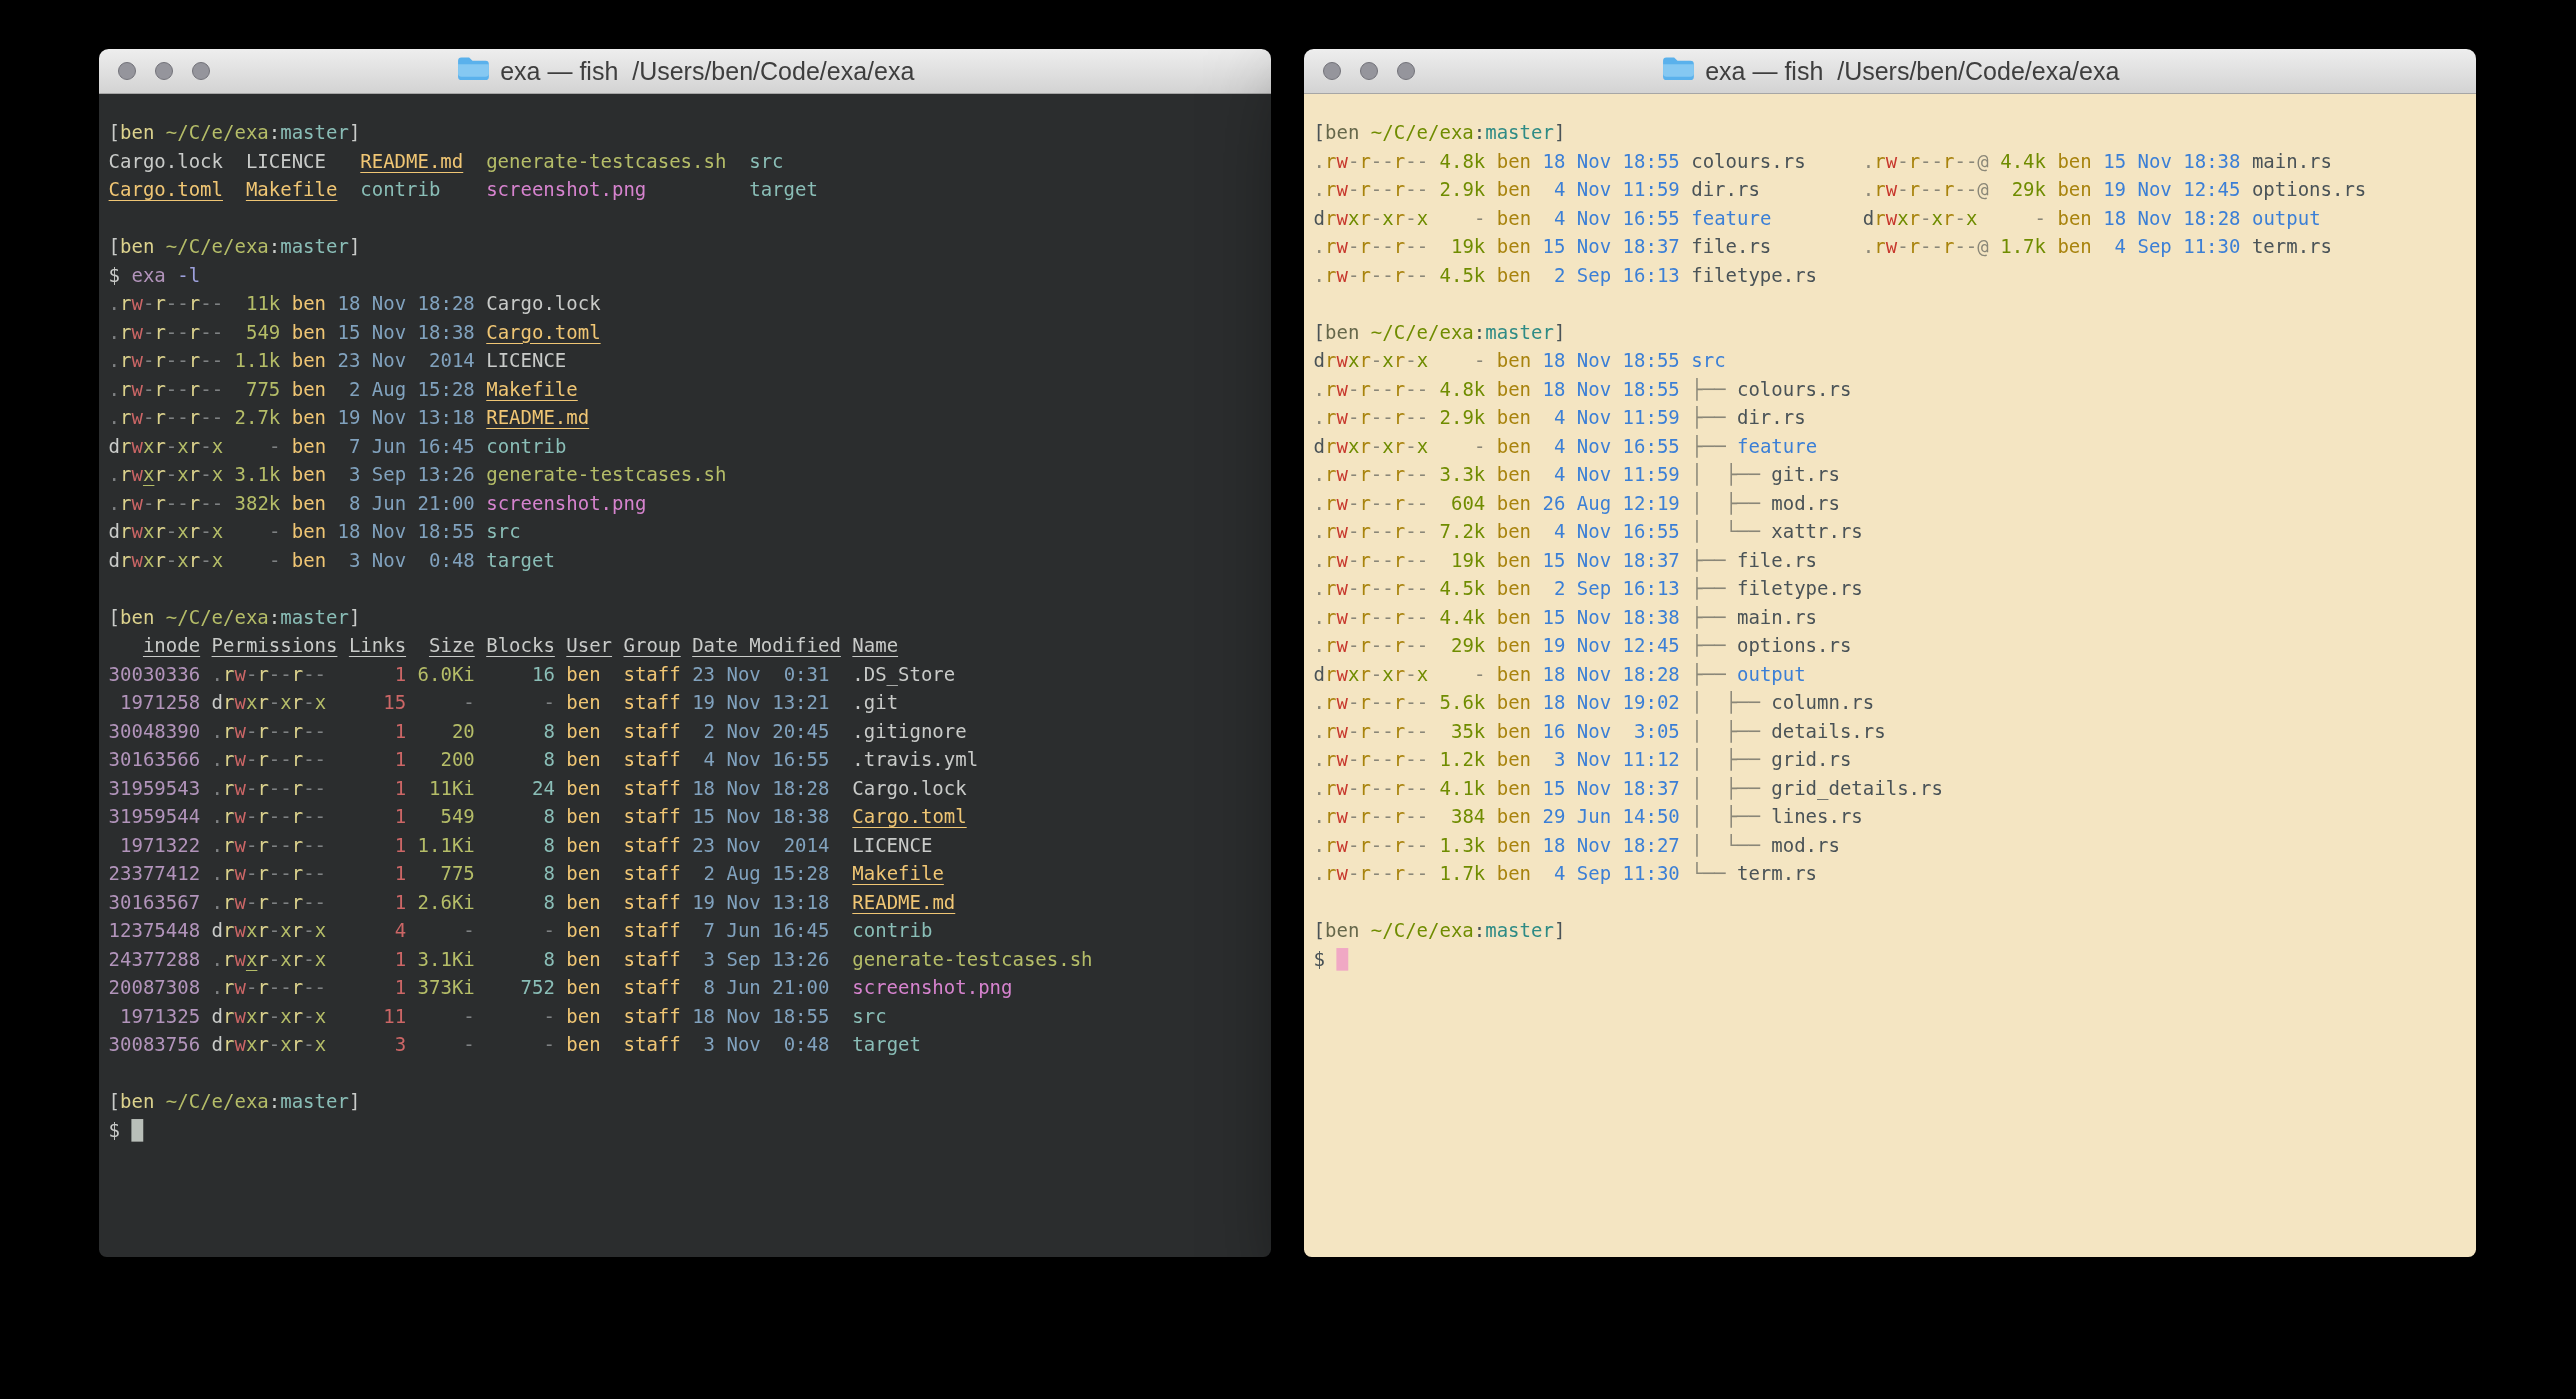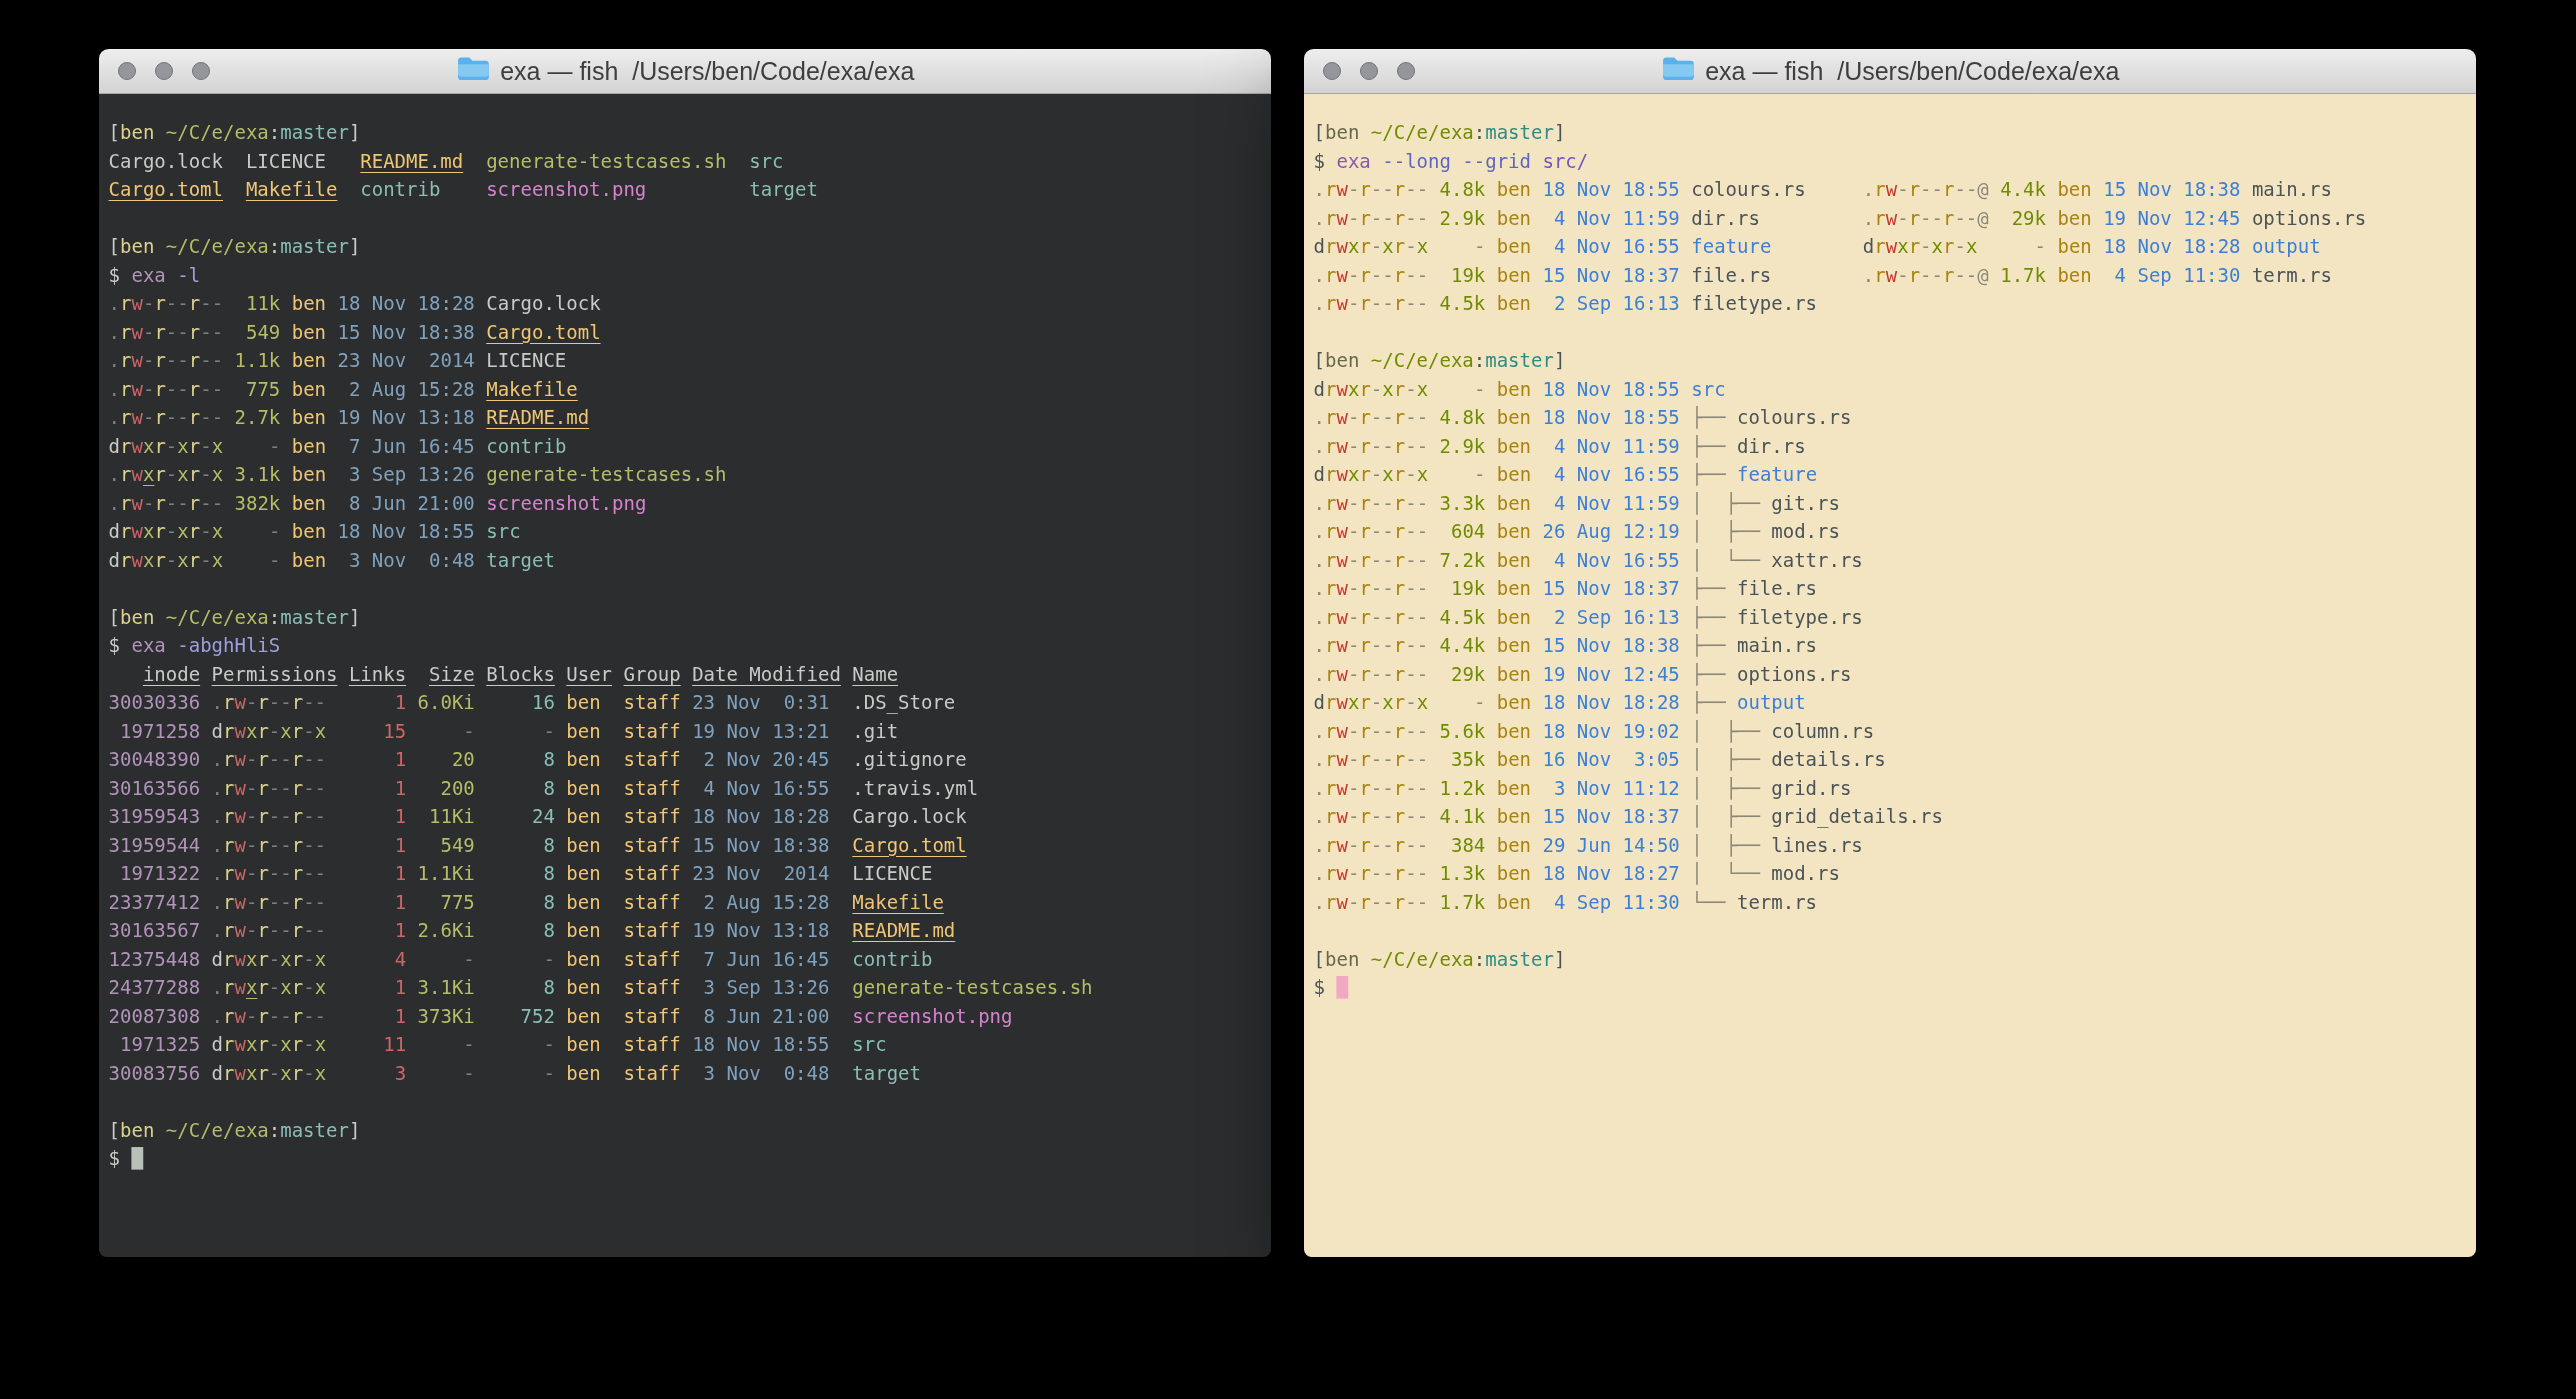--- a/index.html
+++ b/index.html
@@ -52,21 +52,20 @@
       <div class="tline"><span style="color: rgb(126, 129, 131);">.</span><span style="color: rgb(220, 210, 141);">r</span><span style="color: rgb(204, 102, 102);">w</span><span style="color: rgb(126, 129, 131);">-</span><span style="color: rgb(220, 210, 141);">r</span><span style="color: rgb(126, 129, 131);">--</span><span style="color: rgb(220, 210, 141);">r</span><span style="color: rgb(126, 129, 131);">--</span><span style="color: rgb(181, 189, 104);"> 1.1k</span><span style="color: rgb(240, 198, 116);"> ben</span><span style="color: rgb(129, 162, 190);"> 23 Nov  2014</span><span style="color: rgb(201, 203, 201);"> LICENCE</span></div>
       <div class="tline"><span style="color: rgb(126, 129, 131);">.</span><span style="color: rgb(220, 210, 141);">r</span><span style="color: rgb(204, 102, 102);">w</span><span style="color: rgb(126, 129, 131);">-</span><span style="color: rgb(220, 210, 141);">r</span><span style="color: rgb(126, 129, 131);">--</span><span style="color: rgb(220, 210, 141);">r</span><span style="color: rgb(126, 129, 131);">--</span><span style="color: rgb(181, 189, 104);">  775</span><span style="color: rgb(240, 198, 116);"> ben</span><span style="color: rgb(129, 162, 190);">  2 Aug 15:28</span><span style="color: rgb(201, 203, 201);"> </span><span style="color: rgb(240, 198, 116); text-decoration: underline;">Makefile</span></div>
       <div class="tline"><span style="color: rgb(126, 129, 131);">.</span><span style="color: rgb(220, 210, 141);">r</span><span style="color: rgb(204, 102, 102);">w</span><span style="color: rgb(126, 129, 131);">-</span><span style="color: rgb(220, 210, 141);">r</span><span style="color: rgb(126, 129, 131);">--</span><span style="color: rgb(220, 210, 141);">r</span><span style="color: rgb(126, 129, 131);">--</span><span style="color: rgb(181, 189, 104);"> 2.7k</span><span style="color: rgb(240, 198, 116);"> ben</span><span style="color: rgb(129, 162, 190);"> 19 Nov 13:18</span><span style="color: rgb(201, 203, 201);"> </span><span style="color: rgb(240, 198, 116); text-decoration: underline;">README.md</span></div>
       <div class="tline"><span style="color: rgb(201, 203, 201);">d</span><span style="color: rgb(220, 210, 141);">r</span><span style="color: rgb(204, 102, 102);">w</span><span style="color: rgb(181, 189, 104);">x</span><span style="color: rgb(220, 210, 141);">r</span><span style="color: rgb(126, 129, 131);">-</span><span style="color: rgb(181, 189, 104);">x</span><span style="color: rgb(220, 210, 141);">r</span><span style="color: rgb(126, 129, 131);">-</span><span style="color: rgb(181, 189, 104);">x</span><span style="color: rgb(126, 129, 131);">    -</span><span style="color: rgb(240, 198, 116);"> ben</span><span style="color: rgb(129, 162, 190);">  7 Jun 16:45</span><span style="color: rgb(138, 190, 183);"> contrib</span></div>
       <div class="tline"><span style="color: rgb(126, 129, 131);">.</span><span style="color: rgb(220, 210, 141);">r</span><span style="color: rgb(204, 102, 102);">w</span><span style="color: rgb(181, 189, 104); text-decoration: underline;">x</span><span style="color: rgb(220, 210, 141);">r</span><span style="color: rgb(126, 129, 131);">-</span><span style="color: rgb(181, 189, 104);">x</span><span style="color: rgb(220, 210, 141);">r</span><span style="color: rgb(126, 129, 131);">-</span><span style="color: rgb(181, 189, 104);">x</span><span style="color: rgb(181, 189, 104);"> 3.1k</span><span style="color: rgb(240, 198, 116);"> ben</span><span style="color: rgb(129, 162, 190);">  3 Sep 13:26</span><span style="color: rgb(181, 189, 104);"> generate-testcases.sh</span></div>
       <div class="tline"><span style="color: rgb(126, 129, 131);">.</span><span style="color: rgb(220, 210, 141);">r</span><span style="color: rgb(204, 102, 102);">w</span><span style="color: rgb(126, 129, 131);">-</span><span style="color: rgb(220, 210, 141);">r</span><span style="color: rgb(126, 129, 131);">--</span><span style="color: rgb(220, 210, 141);">r</span><span style="color: rgb(126, 129, 131);">--</span><span style="color: rgb(181, 189, 104);"> 382k</span><span style="color: rgb(240, 198, 116);"> ben</span><span style="color: rgb(129, 162, 190);">  8 Jun 21:00</span><span style="color: rgb(214, 131, 206);"> screenshot.png</span></div>
       <div class="tline"><span style="color: rgb(201, 203, 201);">d</span><span style="color: rgb(220, 210, 141);">r</span><span style="color: rgb(204, 102, 102);">w</span><span style="color: rgb(181, 189, 104);">x</span><span style="color: rgb(220, 210, 141);">r</span><span style="color: rgb(126, 129, 131);">-</span><span style="color: rgb(181, 189, 104);">x</span><span style="color: rgb(220, 210, 141);">r</span><span style="color: rgb(126, 129, 131);">-</span><span style="color: rgb(181, 189, 104);">x</span><span style="color: rgb(126, 129, 131);">    -</span><span style="color: rgb(240, 198, 116);"> ben</span><span style="color: rgb(129, 162, 190);"> 18 Nov 18:55</span><span style="color: rgb(138, 190, 183);"> src</span></div>
       <div class="tline"><span style="color: rgb(201, 203, 201);">d</span><span style="color: rgb(220, 210, 141);">r</span><span style="color: rgb(204, 102, 102);">w</span><span style="color: rgb(181, 189, 104);">x</span><span style="color: rgb(220, 210, 141);">r</span><span style="color: rgb(126, 129, 131);">-</span><span style="color: rgb(181, 189, 104);">x</span><span style="color: rgb(220, 210, 141);">r</span><span style="color: rgb(126, 129, 131);">-</span><span style="color: rgb(181, 189, 104);">x</span><span style="color: rgb(126, 129, 131);">    -</span><span style="color: rgb(240, 198, 116);"> ben</span><span style="color: rgb(129, 162, 190);">  3 Nov  0:48</span><span style="color: rgb(138, 190, 183);"> target</span></div>
       <div class="tline">&nbsp;</div>
       <div class="tline"><span style="color: rgb(201, 203, 201);">[</span><span style="color: rgb(220, 210, 141);">ben</span><span style="color: rgb(201, 203, 201);"> </span><span style="color: rgb(181, 189, 104);">~/C/e/exa</span><span style="color: rgb(201, 203, 201);">:</span><span style="color: rgb(138, 190, 183);">master</span><span style="color: rgb(201, 203, 201);">]</span></div>
-      <div class="tline"><span style="color: rgb(201, 203, 201);">$ </span><span style="color: rgb(178, 148, 187);">exa</span><span style="color: rgb(201, 203, 201);"> </span><span style="color: rgb(157, 160, 220);">-abghHliS</span></div>
       <div class="tline"><span style="color: rgb(201, 203, 201);">   </span><span style="color: rgb(201, 203, 201); text-decoration: underline;">inode</span><span style="color: rgb(201, 203, 201);"> </span><span style="color: rgb(201, 203, 201); text-decoration: underline;">Permissions</span><span style="color: rgb(201, 203, 201);"> </span><span style="color: rgb(201, 203, 201); text-decoration: underline;">Links</span><span style="color: rgb(201, 203, 201);">  </span><span style="color: rgb(201, 203, 201); text-decoration: underline;">Size</span><span style="color: rgb(201, 203, 201);"> </span><span style="color: rgb(201, 203, 201); text-decoration: underline;">Blocks</span><span style="color: rgb(201, 203, 201);"> </span><span style="color: rgb(201, 203, 201); text-decoration: underline;">User</span><span style="color: rgb(201, 203, 201);"> </span><span style="color: rgb(201, 203, 201); text-decoration: underline;">Group</span><span style="color: rgb(201, 203, 201);"> </span><span style="color: rgb(201, 203, 201); text-decoration: underline;">Date Modified</span><span style="color: rgb(201, 203, 201);"> </span><span style="color: rgb(201, 203, 201); text-decoration: underline;">Name</span></div>
       <div class="tline"><span style="color: rgb(178, 148, 187);">30030336</span><span style="color: rgb(201, 203, 201);"> </span><span style="color: rgb(126, 129, 131);">.</span><span style="color: rgb(220, 210, 141);">r</span><span style="color: rgb(204, 102, 102);">w</span><span style="color: rgb(126, 129, 131);">-</span><span style="color: rgb(220, 210, 141);">r</span><span style="color: rgb(126, 129, 131);">--</span><span style="color: rgb(220, 210, 141);">r</span><span style="color: rgb(126, 129, 131);">--</span><span style="color: rgb(204, 102, 102);">      1</span><span style="color: rgb(181, 189, 104);"> 6.0Ki</span><span style="color: rgb(138, 190, 183);">     16</span><span style="color: rgb(240, 198, 116);"> ben  staff</span><span style="color: rgb(129, 162, 190);"> 23 Nov  0:31</span><span style="color: rgb(201, 203, 201);">  .DS_Store</span></div>
       <div class="tline"><span style="color: rgb(178, 148, 187);"> 1971258</span><span style="color: rgb(201, 203, 201);"> </span><span style="color: rgb(201, 203, 201);">d</span><span style="color: rgb(220, 210, 141);">r</span><span style="color: rgb(204, 102, 102);">w</span><span style="color: rgb(181, 189, 104);">x</span><span style="color: rgb(220, 210, 141);">r</span><span style="color: rgb(126, 129, 131);">-</span><span style="color: rgb(181, 189, 104);">x</span><span style="color: rgb(220, 210, 141);">r</span><span style="color: rgb(126, 129, 131);">-</span><span style="color: rgb(181, 189, 104);">x</span><span style="color: rgb(204, 102, 102);">     15</span><span style="color: rgb(126, 129, 131);">     -</span><span style="color: rgb(126, 129, 131);">      -</span><span style="color: rgb(240, 198, 116);"> ben  staff</span><span style="color: rgb(129, 162, 190);"> 19 Nov 13:21</span><span style="color: rgb(201, 203, 201);">  .git</span></div>
       <div class="tline"><span style="color: rgb(178, 148, 187);">30048390</span><span style="color: rgb(201, 203, 201);"> </span><span style="color: rgb(126, 129, 131);">.</span><span style="color: rgb(220, 210, 141);">r</span><span style="color: rgb(204, 102, 102);">w</span><span style="color: rgb(126, 129, 131);">-</span><span style="color: rgb(220, 210, 141);">r</span><span style="color: rgb(126, 129, 131);">--</span><span style="color: rgb(220, 210, 141);">r</span><span style="color: rgb(126, 129, 131);">--</span><span style="color: rgb(204, 102, 102);">      1</span><span style="color: rgb(181, 189, 104);">    20</span><span style="color: rgb(138, 190, 183);">      8</span><span style="color: rgb(240, 198, 116);"> ben  staff</span><span style="color: rgb(129, 162, 190);">  2 Nov 20:45</span><span style="color: rgb(201, 203, 201);">  .gitignore</span></div>
       <div class="tline"><span style="color: rgb(178, 148, 187);">30163566</span><span style="color: rgb(201, 203, 201);"> </span><span style="color: rgb(126, 129, 131);">.</span><span style="color: rgb(220, 210, 141);">r</span><span style="color: rgb(204, 102, 102);">w</span><span style="color: rgb(126, 129, 131);">-</span><span style="color: rgb(220, 210, 141);">r</span><span style="color: rgb(126, 129, 131);">--</span><span style="color: rgb(220, 210, 141);">r</span><span style="color: rgb(126, 129, 131);">--</span><span style="color: rgb(204, 102, 102);">      1</span><span style="color: rgb(181, 189, 104);">   200</span><span style="color: rgb(138, 190, 183);">      8</span><span style="color: rgb(240, 198, 116);"> ben  staff</span><span style="color: rgb(129, 162, 190);">  4 Nov 16:55</span><span style="color: rgb(201, 203, 201);">  .travis.yml</span></div>
       <div class="tline"><span style="color: rgb(178, 148, 187);">31959543</span><span style="color: rgb(201, 203, 201);"> </span><span style="color: rgb(126, 129, 131);">.</span><span style="color: rgb(220, 210, 141);">r</span><span style="color: rgb(204, 102, 102);">w</span><span style="color: rgb(126, 129, 131);">-</span><span style="color: rgb(220, 210, 141);">r</span><span style="color: rgb(126, 129, 131);">--</span><span style="color: rgb(220, 210, 141);">r</span><span style="color: rgb(126, 129, 131);">--</span><span style="color: rgb(204, 102, 102);">      1</span><span style="color: rgb(181, 189, 104);">  11Ki</span><span style="color: rgb(138, 190, 183);">     24</span><span style="color: rgb(240, 198, 116);"> ben  staff</span><span style="color: rgb(129, 162, 190);"> 18 Nov 18:28</span><span style="color: rgb(201, 203, 201);">  Cargo.lock</span></div>
       <div class="tline"><span style="color: rgb(178, 148, 187);">31959544</span><span style="color: rgb(201, 203, 201);"> </span><span style="color: rgb(126, 129, 131);">.</span><span style="color: rgb(220, 210, 141);">r</span><span style="color: rgb(204, 102, 102);">w</span><span style="color: rgb(126, 129, 131);">-</span><span style="color: rgb(220, 210, 141);">r</span><span style="color: rgb(126, 129, 131);">--</span><span style="color: rgb(220, 210, 141);">r</span><span style="color: rgb(126, 129, 131);">--</span><span style="color: rgb(204, 102, 102);">      1</span><span style="color: rgb(181, 189, 104);">   549</span><span style="color: rgb(138, 190, 183);">      8</span><span style="color: rgb(240, 198, 116);"> ben  staff</span><span style="color: rgb(129, 162, 190);"> 15 Nov 18:38</span><span style="color: rgb(201, 203, 201);">  </span><span style="color: rgb(240, 198, 116); text-decoration: underline;">Cargo.toml</span></div>
       <div class="tline"><span style="color: rgb(178, 148, 187);"> 1971322</span><span style="color: rgb(201, 203, 201);"> </span><span style="color: rgb(126, 129, 131);">.</span><span style="color: rgb(220, 210, 141);">r</span><span style="color: rgb(204, 102, 102);">w</span><span style="color: rgb(126, 129, 131);">-</span><span style="color: rgb(220, 210, 141);">r</span><span style="color: rgb(126, 129, 131);">--</span><span style="color: rgb(220, 210, 141);">r</span><span style="color: rgb(126, 129, 131);">--</span><span style="color: rgb(204, 102, 102);">      1</span><span style="color: rgb(181, 189, 104);"> 1.1Ki</span><span style="color: rgb(138, 190, 183);">      8</span><span style="color: rgb(240, 198, 116);"> ben  staff</span><span style="color: rgb(129, 162, 190);"> 23 Nov  2014</span><span style="color: rgb(201, 203, 201);">  LICENCE</span></div>
       <div class="tline"><span style="color: rgb(178, 148, 187);">23377412</span><span style="color: rgb(201, 203, 201);"> </span><span style="color: rgb(126, 129, 131);">.</span><span style="color: rgb(220, 210, 141);">r</span><span style="color: rgb(204, 102, 102);">w</span><span style="color: rgb(126, 129, 131);">-</span><span style="color: rgb(220, 210, 141);">r</span><span style="color: rgb(126, 129, 131);">--</span><span style="color: rgb(220, 210, 141);">r</span><span style="color: rgb(126, 129, 131);">--</span><span style="color: rgb(204, 102, 102);">      1</span><span style="color: rgb(181, 189, 104);">   775</span><span style="color: rgb(138, 190, 183);">      8</span><span style="color: rgb(240, 198, 116);"> ben  staff</span><span style="color: rgb(129, 162, 190);">  2 Aug 15:28</span><span style="color: rgb(201, 203, 201);">  </span><span style="color: rgb(240, 198, 116); text-decoration: underline;">Makefile</span></div>
       <div class="tline"><span style="color: rgb(178, 148, 187);">30163567</span><span style="color: rgb(201, 203, 201);"> </span><span style="color: rgb(126, 129, 131);">.</span><span style="color: rgb(220, 210, 141);">r</span><span style="color: rgb(204, 102, 102);">w</span><span style="color: rgb(126, 129, 131);">-</span><span style="color: rgb(220, 210, 141);">r</span><span style="color: rgb(126, 129, 131);">--</span><span style="color: rgb(220, 210, 141);">r</span><span style="color: rgb(126, 129, 131);">--</span><span style="color: rgb(204, 102, 102);">      1</span><span style="color: rgb(181, 189, 104);"> 2.6Ki</span><span style="color: rgb(138, 190, 183);">      8</span><span style="color: rgb(240, 198, 116);"> ben  staff</span><span style="color: rgb(129, 162, 190);"> 19 Nov 13:18</span><span style="color: rgb(201, 203, 201);">  </span><span style="color: rgb(240, 198, 116); text-decoration: underline;">README.md</span></div>
@@ -91,21 +90,20 @@
     <div class="title">
       <span><svg width="33" height="26" viewBox="0 0 34 27">
             <path d="M2 6 q0-3.5 3.5-3.5 h8 l3.5 3.5 h13.5 q3.5 0 3.5 3.5 v13 q0 3.5-3.5 3.5 H5.5 q-3.5 0-3.5-3.5 z" fill="#5ab1ec"></path>
             <path d="M2 9.5 h32 v9.5 q0 3.5-3.5 3.5 H5.5 q-3.5 0-3.5-3.5 z" fill="#85c8f2"></path>
           </svg></span>
       <span>exa — fish  /Users/ben/Code/exa/exa</span>
     </div>
   </div>
   <div class="screen" style="background: rgb(244, 229, 194);">
       <div class="tline"><span style="color: rgb(74, 83, 87);">[</span><span style="color: rgb(102, 104, 75);">ben</span><span style="color: rgb(74, 83, 87);"> </span><span style="color: rgb(111, 140, 0);">~/C/e/exa</span><span style="color: rgb(74, 83, 87);">:</span><span style="color: rgb(46, 139, 133);">master</span><span style="color: rgb(74, 83, 87);">]</span></div>
-      <div class="tline"><span style="color: rgb(74, 83, 87);">$ </span><span style="color: rgb(137, 89, 168);">exa</span><span style="color: rgb(74, 83, 87);"> </span><span style="color: rgb(94, 102, 196);">--long --grid</span><span style="color: rgb(74, 83, 87);"> </span><span style="color: rgb(122, 82, 189);">src/</span></div>
       <div class="tline"><span style="color: rgb(138, 135, 120);">.</span><span style="color: rgb(168, 131, 13);">r</span><span style="color: rgb(199, 56, 45);">w</span><span style="color: rgb(138, 135, 120);">-</span><span style="color: rgb(168, 131, 13);">r</span><span style="color: rgb(138, 135, 120);">--</span><span style="color: rgb(168, 131, 13);">r</span><span style="color: rgb(138, 135, 120);">--</span><span style="color: rgb(111, 140, 0);"> 4.8k</span><span style="color: rgb(168, 131, 13);"> ben</span><span style="color: rgb(59, 127, 214);"> 18 Nov 18:55</span><span style="color: rgb(74, 83, 87);"> colours.rs</span><span style="color: rgb(74, 83, 87);">     </span><span style="color: rgb(138, 135, 120);">.</span><span style="color: rgb(168, 131, 13);">r</span><span style="color: rgb(199, 56, 45);">w</span><span style="color: rgb(138, 135, 120);">-</span><span style="color: rgb(168, 131, 13);">r</span><span style="color: rgb(138, 135, 120);">--</span><span style="color: rgb(168, 131, 13);">r</span><span style="color: rgb(138, 135, 120);">--</span><span style="color: rgb(138, 135, 120);">@</span><span style="color: rgb(111, 140, 0);"> 4.4k</span><span style="color: rgb(168, 131, 13);"> ben</span><span style="color: rgb(59, 127, 214);"> 15 Nov 18:38</span><span style="color: rgb(74, 83, 87);"> main.rs</span></div>
       <div class="tline"><span style="color: rgb(138, 135, 120);">.</span><span style="color: rgb(168, 131, 13);">r</span><span style="color: rgb(199, 56, 45);">w</span><span style="color: rgb(138, 135, 120);">-</span><span style="color: rgb(168, 131, 13);">r</span><span style="color: rgb(138, 135, 120);">--</span><span style="color: rgb(168, 131, 13);">r</span><span style="color: rgb(138, 135, 120);">--</span><span style="color: rgb(111, 140, 0);"> 2.9k</span><span style="color: rgb(168, 131, 13);"> ben</span><span style="color: rgb(59, 127, 214);">  4 Nov 11:59</span><span style="color: rgb(74, 83, 87);"> dir.rs</span><span style="color: rgb(74, 83, 87);">         </span><span style="color: rgb(138, 135, 120);">.</span><span style="color: rgb(168, 131, 13);">r</span><span style="color: rgb(199, 56, 45);">w</span><span style="color: rgb(138, 135, 120);">-</span><span style="color: rgb(168, 131, 13);">r</span><span style="color: rgb(138, 135, 120);">--</span><span style="color: rgb(168, 131, 13);">r</span><span style="color: rgb(138, 135, 120);">--</span><span style="color: rgb(138, 135, 120);">@</span><span style="color: rgb(111, 140, 0);">  29k</span><span style="color: rgb(168, 131, 13);"> ben</span><span style="color: rgb(59, 127, 214);"> 19 Nov 12:45</span><span style="color: rgb(74, 83, 87);"> options.rs</span></div>
       <div class="tline"><span style="color: rgb(74, 83, 87);">d</span><span style="color: rgb(168, 131, 13);">r</span><span style="color: rgb(199, 56, 45);">w</span><span style="color: rgb(111, 140, 0);">x</span><span style="color: rgb(168, 131, 13);">r</span><span style="color: rgb(138, 135, 120);">-</span><span style="color: rgb(111, 140, 0);">x</span><span style="color: rgb(168, 131, 13);">r</span><span style="color: rgb(138, 135, 120);">-</span><span style="color: rgb(111, 140, 0);">x</span><span style="color: rgb(138, 135, 120);">    -</span><span style="color: rgb(168, 131, 13);"> ben</span><span style="color: rgb(59, 127, 214);">  4 Nov 16:55</span><span style="color: rgb(59, 127, 214);"> feature</span><span style="color: rgb(74, 83, 87);">        </span><span style="color: rgb(74, 83, 87);">d</span><span style="color: rgb(168, 131, 13);">r</span><span style="color: rgb(199, 56, 45);">w</span><span style="color: rgb(111, 140, 0);">x</span><span style="color: rgb(168, 131, 13);">r</span><span style="color: rgb(138, 135, 120);">-</span><span style="color: rgb(111, 140, 0);">x</span><span style="color: rgb(168, 131, 13);">r</span><span style="color: rgb(138, 135, 120);">-</span><span style="color: rgb(111, 140, 0);">x</span><span style="color: rgb(74, 83, 87);"> </span><span style="color: rgb(138, 135, 120);">    -</span><span style="color: rgb(168, 131, 13);"> ben</span><span style="color: rgb(59, 127, 214);"> 18 Nov 18:28</span><span style="color: rgb(59, 127, 214);"> output</span></div>
       <div class="tline"><span style="color: rgb(138, 135, 120);">.</span><span style="color: rgb(168, 131, 13);">r</span><span style="color: rgb(199, 56, 45);">w</span><span style="color: rgb(138, 135, 120);">-</span><span style="color: rgb(168, 131, 13);">r</span><span style="color: rgb(138, 135, 120);">--</span><span style="color: rgb(168, 131, 13);">r</span><span style="color: rgb(138, 135, 120);">--</span><span style="color: rgb(111, 140, 0);">  19k</span><span style="color: rgb(168, 131, 13);"> ben</span><span style="color: rgb(59, 127, 214);"> 15 Nov 18:37</span><span style="color: rgb(74, 83, 87);"> file.rs</span><span style="color: rgb(74, 83, 87);">        </span><span style="color: rgb(138, 135, 120);">.</span><span style="color: rgb(168, 131, 13);">r</span><span style="color: rgb(199, 56, 45);">w</span><span style="color: rgb(138, 135, 120);">-</span><span style="color: rgb(168, 131, 13);">r</span><span style="color: rgb(138, 135, 120);">--</span><span style="color: rgb(168, 131, 13);">r</span><span style="color: rgb(138, 135, 120);">--</span><span style="color: rgb(138, 135, 120);">@</span><span style="color: rgb(111, 140, 0);"> 1.7k</span><span style="color: rgb(168, 131, 13);"> ben</span><span style="color: rgb(59, 127, 214);">  4 Sep 11:30</span><span style="color: rgb(74, 83, 87);"> term.rs</span></div>
       <div class="tline"><span style="color: rgb(138, 135, 120);">.</span><span style="color: rgb(168, 131, 13);">r</span><span style="color: rgb(199, 56, 45);">w</span><span style="color: rgb(138, 135, 120);">-</span><span style="color: rgb(168, 131, 13);">r</span><span style="color: rgb(138, 135, 120);">--</span><span style="color: rgb(168, 131, 13);">r</span><span style="color: rgb(138, 135, 120);">--</span><span style="color: rgb(111, 140, 0);"> 4.5k</span><span style="color: rgb(168, 131, 13);"> ben</span><span style="color: rgb(59, 127, 214);">  2 Sep 16:13</span><span style="color: rgb(74, 83, 87);"> filetype.rs</span></div>
       <div class="tline">&nbsp;</div>
       <div class="tline"><span style="color: rgb(74, 83, 87);">[</span><span style="color: rgb(102, 104, 75);">ben</span><span style="color: rgb(74, 83, 87);"> </span><span style="color: rgb(111, 140, 0);">~/C/e/exa</span><span style="color: rgb(74, 83, 87);">:</span><span style="color: rgb(46, 139, 133);">master</span><span style="color: rgb(74, 83, 87);">]</span></div>
       <div class="tline"><span style="color: rgb(74, 83, 87);">d</span><span style="color: rgb(168, 131, 13);">r</span><span style="color: rgb(199, 56, 45);">w</span><span style="color: rgb(111, 140, 0);">x</span><span style="color: rgb(168, 131, 13);">r</span><span style="color: rgb(138, 135, 120);">-</span><span style="color: rgb(111, 140, 0);">x</span><span style="color: rgb(168, 131, 13);">r</span><span style="color: rgb(138, 135, 120);">-</span><span style="color: rgb(111, 140, 0);">x</span><span style="color: rgb(138, 135, 120);">    -</span><span style="color: rgb(168, 131, 13);"> ben</span><span style="color: rgb(59, 127, 214);"> 18 Nov 18:55</span><span style="color: rgb(59, 127, 214);"> src</span></div>
       <div class="tline"><span style="color: rgb(138, 135, 120);">.</span><span style="color: rgb(168, 131, 13);">r</span><span style="color: rgb(199, 56, 45);">w</span><span style="color: rgb(138, 135, 120);">-</span><span style="color: rgb(168, 131, 13);">r</span><span style="color: rgb(138, 135, 120);">--</span><span style="color: rgb(168, 131, 13);">r</span><span style="color: rgb(138, 135, 120);">--</span><span style="color: rgb(111, 140, 0);"> 4.8k</span><span style="color: rgb(168, 131, 13);"> ben</span><span style="color: rgb(59, 127, 214);"> 18 Nov 18:55</span><span style="color: rgb(138, 135, 120);"> ├── </span><span style="color: rgb(74, 83, 87);">colours.rs</span></div>
       <div class="tline"><span style="color: rgb(138, 135, 120);">.</span><span style="color: rgb(168, 131, 13);">r</span><span style="color: rgb(199, 56, 45);">w</span><span style="color: rgb(138, 135, 120);">-</span><span style="color: rgb(168, 131, 13);">r</span><span style="color: rgb(138, 135, 120);">--</span><span style="color: rgb(168, 131, 13);">r</span><span style="color: rgb(138, 135, 120);">--</span><span style="color: rgb(111, 140, 0);"> 2.9k</span><span style="color: rgb(168, 131, 13);"> ben</span><span style="color: rgb(59, 127, 214);">  4 Nov 11:59</span><span style="color: rgb(138, 135, 120);"> ├── </span><span style="color: rgb(74, 83, 87);">dir.rs</span></div>

